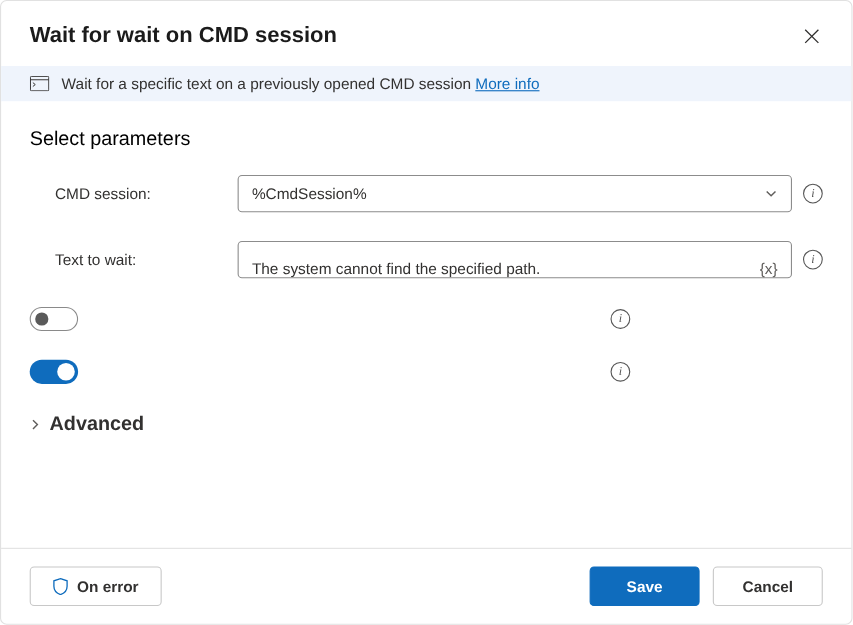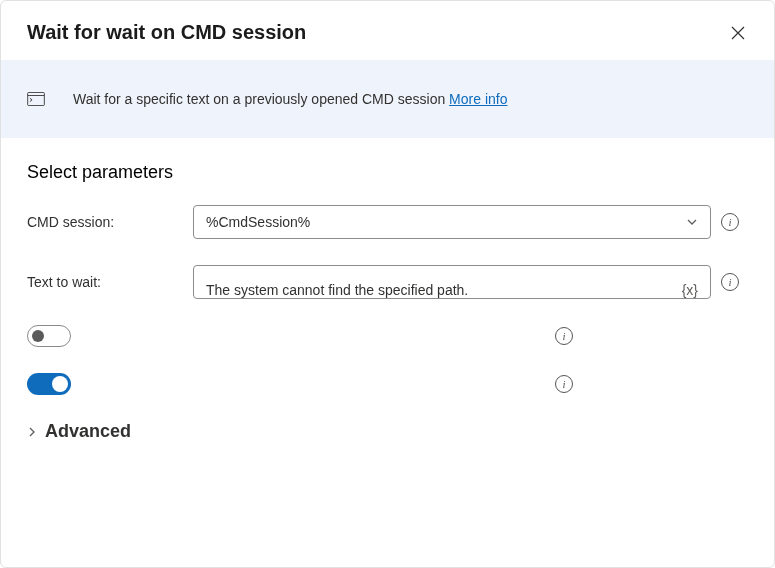--- a/index.html
+++ b/index.html
@@ -33,22 +33,22 @@
   .close-btn {
     cursor: pointer;
     width: 20px; height: 20px;
     display:flex;align-items:center;justify-content:center;
     color:#323130;
   }
   .info-banner {
     background: #eff4fc;
     display: flex;
     align-items: center;
-    gap: 28px;
-    padding: 31px 26px;
+    gap: 11px;
+    padding: 8px 26px;
     font-size: 14px;
     color: #323130;
   }
   .info-banner a {
     color: #0f6cbd;
     text-decoration: underline;
     cursor: pointer;
   }
   .cmd-icon {
     width: 18px; height: 14px;
@@ -67,20 +67,21 @@
   }
   .form-row {
     display: flex;
     align-items: center;
     margin-bottom: 26px;
   }
   .form-label {
     width: 166px;
     color: #323130;
     font-size: 14px;
+    margin-left: 23px;
   }
   .form-control-wrap {
     flex: 1;
     display: flex;
     align-items: center;
     gap: 10px;
     max-width: 546px;
   }
   .select, .text-input {
     flex: 1;
@@ -244,14 +245,30 @@
     </div>
 
     <div class="advanced">
       <svg class="chev-right" width="10" height="10" viewBox="0 0 10 10">
           <path d="M3 1 L7 5 L3 9" fill="none" stroke="#605e5c" stroke-width="1.3"></path>
         </svg>
       <span>Advanced</span>
     </div>
   </div>
 
+  <div class="footer">
+    <button class="btn">
+      <svg class="shield-icon" width="14" height="16" viewBox="0 0 14 16">
+          <path d="M7 1 L13 3 V8 C13 12 10 14.5 7 15.5 C4 14.5 1 12 1 8 V3 Z" fill="none" stroke="#0f6cbd" stroke-width="1.2"></path>
+        </svg>
+      <span>On error</span>
+    </button>
+    <div class="footer-right">
+      <button class="btn primary">
+          <span>Save</span>
+        </button>
+      <button class="btn">
+          <span>Cancel</span>
+        </button>
+    </div>
+  </div>
 
 </div>
 
 </body></html>

